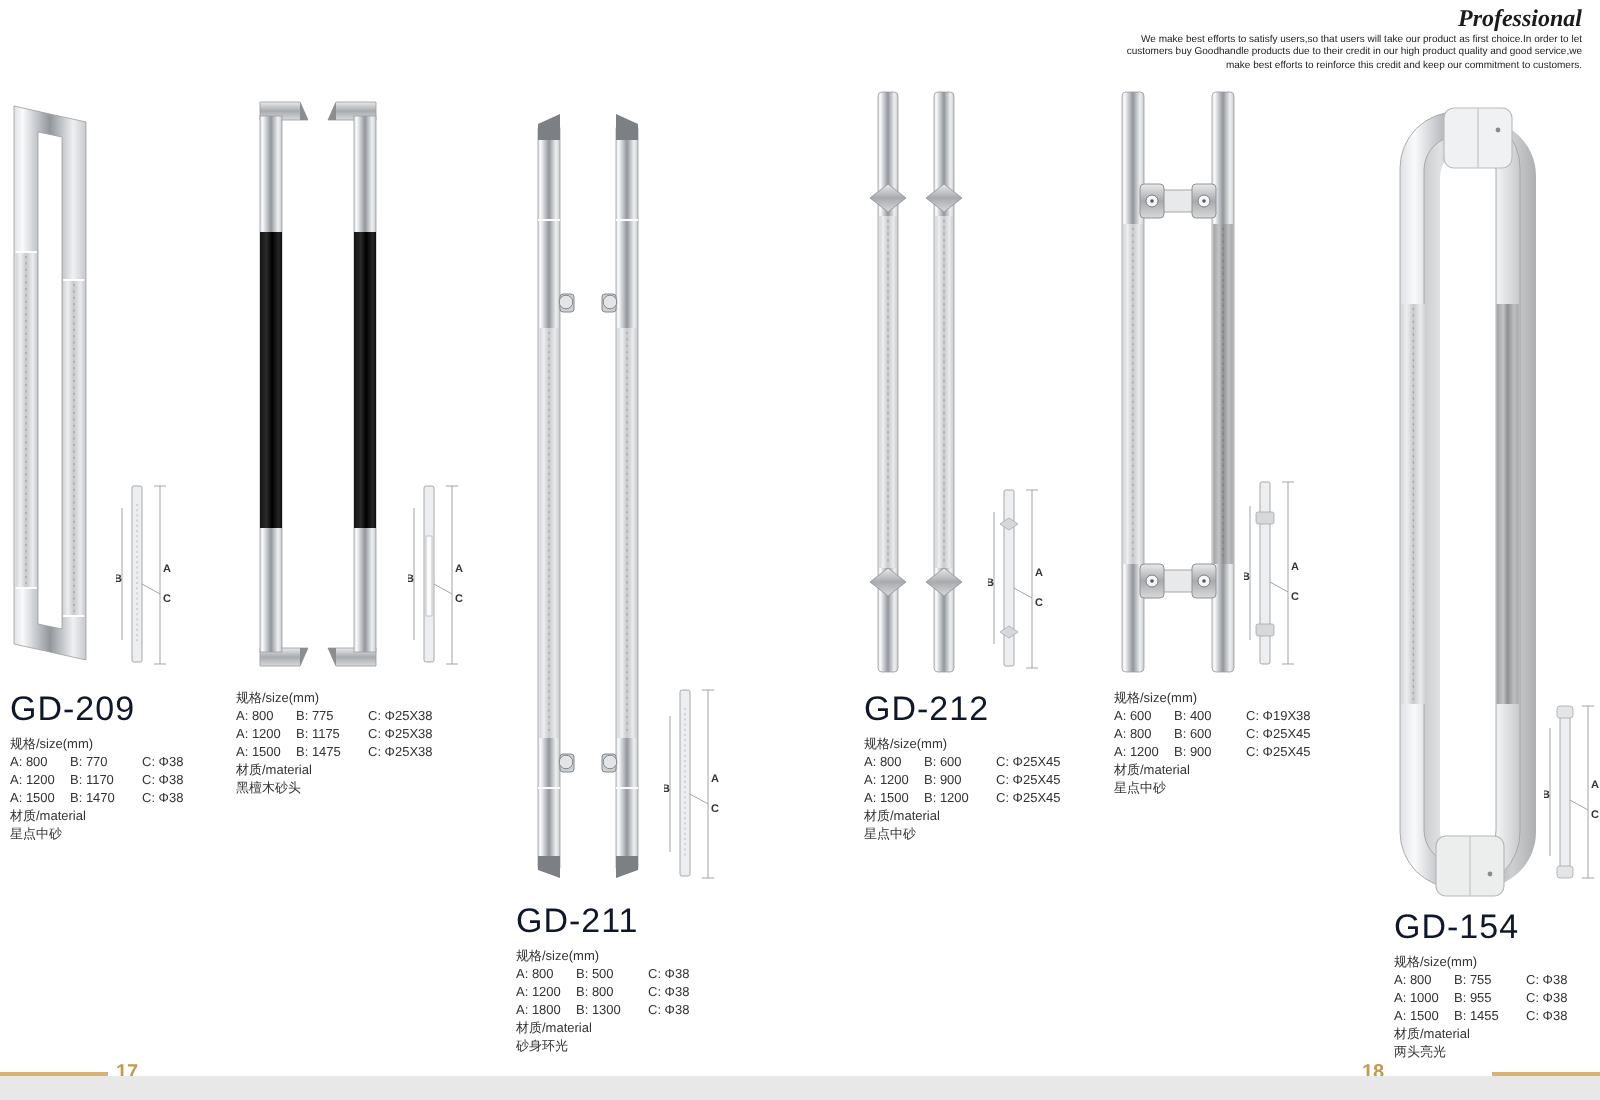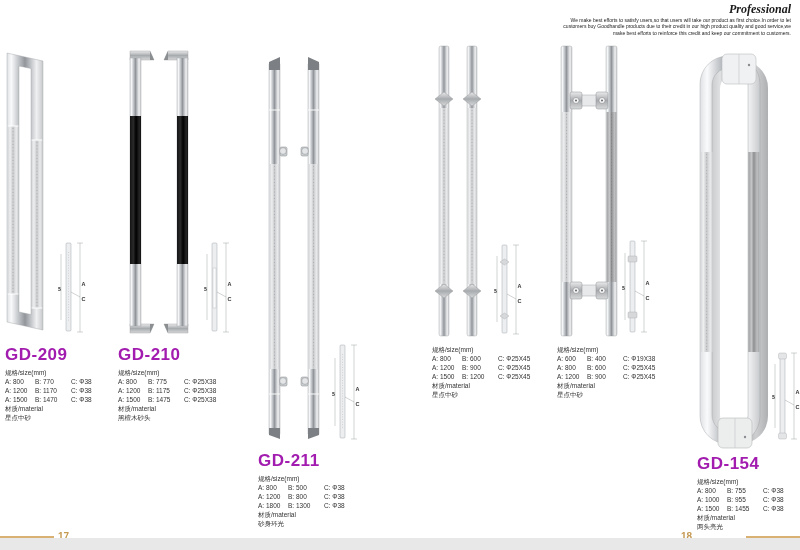--- a/index.html
+++ b/index.html
@@ -7,21 +7,21 @@
         font-family:"Liberation Sans",sans-serif;}
   
   .prof-title{position:absolute;top:2px;right:9px;font-family:"Liberation Serif",serif;
               font-style:italic;font-weight:bold;font-size:12px;color:#1a1a1a;}
   .prof-desc{position:absolute;top:17px;right:9px;width:238px;font-size:5px;line-height:6.3px;
              color:#222;text-align:right;}
   
   .art{position:absolute;}
   
   .spec{position:absolute;color:#333;}
-  .spec .model{font-size:17px;font-weight:700;color:#a21caf;letter-spacing:.5px;margin-bottom:3px;}
+  .spec .model{font-size:17px;font-weight:400;color:#0f172a;letter-spacing:.5px;margin-bottom:3px;}
   .spec .ln{font-size:6.5px;line-height:9px;white-space:nowrap;}
   .spec .row{display:flex;font-size:6.5px;line-height:9px;}
   .spec .ca{width:30px;}
   .spec .cb{width:36px;}
   .spec .cc{flex:1;}
   
   .bar{position:absolute;height:5px;background:#d9b273;}
   .pnum{position:absolute;font-size:10px;font-weight:700;color:#c49a52;}
   .rule{position:absolute;height:1px;background:#e0ddd8;}
   svg text{font-family:"Liberation Sans",sans-serif;}
@@ -290,21 +290,20 @@
     <div class="row">
         <span class="ca">A: 1500</span>
         <span class="cb">B: 1470</span>
         <span class="cc">C: Φ38</span>
       </div>
     <div class="ln">材质/material</div>
     <div class="ln">星点中砂</div>
   </div>
 
   <div class="spec" style="left:118px;top:345px">
-    <div class="model">GD-210</div>
     <div class="ln">规格/size(mm)</div>
     <div class="row">
         <span class="ca">A: 800</span>
         <span class="cb">B: 775</span>
         <span class="cc">C: Φ25X38</span>
       </div>
     <div class="row">
         <span class="ca">A: 1200</span>
         <span class="cb">B: 1175</span>
         <span class="cc">C: Φ25X38</span>
@@ -334,20 +333,21 @@
     <div class="row">
         <span class="ca">A: 1800</span>
         <span class="cb">B: 1300</span>
         <span class="cc">C: Φ38</span>
       </div>
     <div class="ln">材质/material</div>
     <div class="ln">砂身环光</div>
   </div>
 
   <div class="spec" style="left:432px;top:345px">
+    <div class="model">GD-212</div>
     <div class="ln">规格/size(mm)</div>
     <div class="row">
         <span class="ca">A: 800</span>
         <span class="cb">B: 600</span>
         <span class="cc">C: Φ25X45</span>
       </div>
     <div class="row">
         <span class="ca">A: 1200</span>
         <span class="cb">B: 900</span>
         <span class="cc">C: Φ25X45</span>

